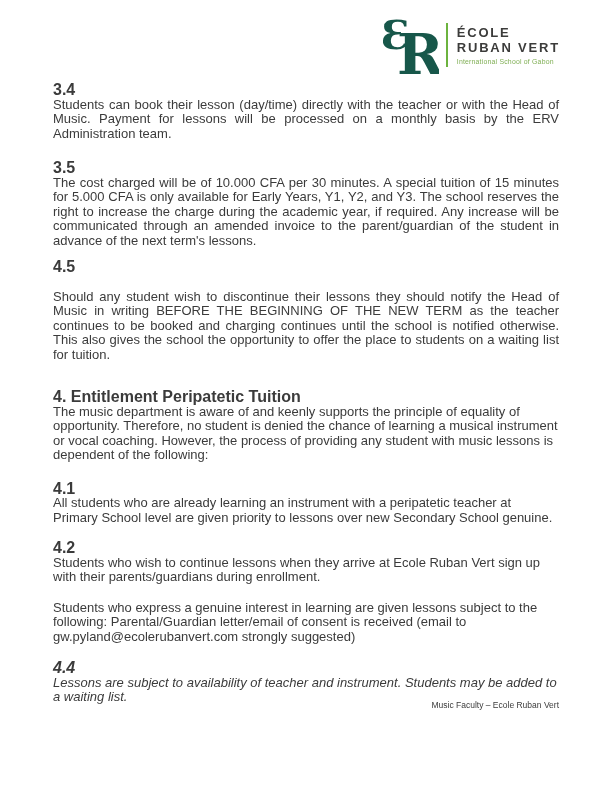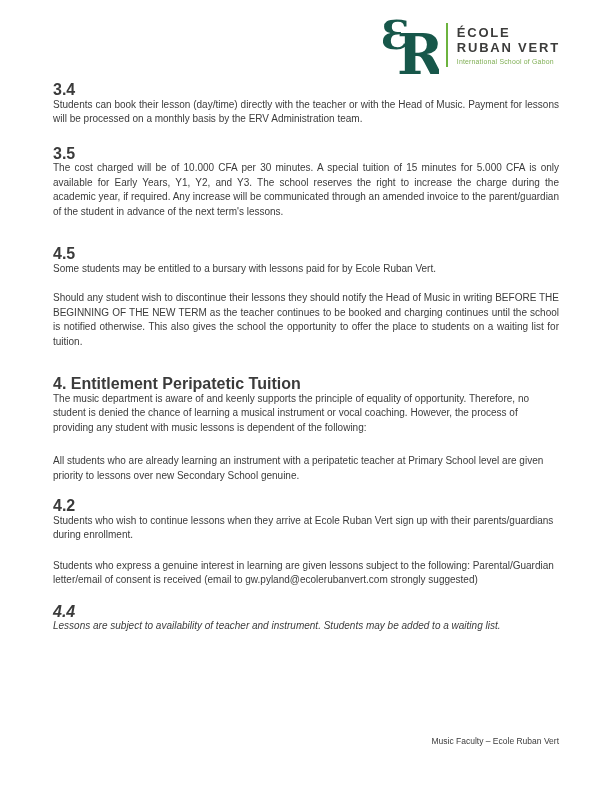--- a/index.html
+++ b/index.html
@@ -53,39 +53,39 @@
     left: 53px;
     top: 83px;
     width: 506px;
   }
   .sec-heading {
     font-weight: bold;
     font-size: 16px;
     line-height: 14.5px;
   }
   .sec-body {
-    font-size: 10px;
+    font-size: 13px;
     line-height: 14.5px;
   }
   .justify { text-align: justify; }
   .s1 { margin-bottom: 20px; }
-  .s2 { margin-bottom: 28px; }
+  .s2 { margin-bottom: 12px; }
   .s3 { margin-bottom: 15px; }
   .s4 { margin-bottom: 28px; }
   .s5 { margin-bottom: 19px; }
   .s6 { margin-bottom: 16px; }
   .s7 { margin-bottom: 16px; }
   .s8 { margin-bottom: 17px; }
   .s9 { margin-bottom: 0; font-style: italic; }
 
   
   .footer {
     position: absolute;
     right: 53px;
-    top: 736px;
+    top: 700px;
     font-size: 8.5px;
     color: #3b3b3b;
   }
 </style>
 </head>
 <body>
 
 <div class="page">
 
   <div class="logo">
@@ -110,33 +110,33 @@
       <p class="sec-body justify">Students can book their lesson (day/time) directly with the teacher or with the Head of Music. Payment for lessons will be processed on a monthly basis by the ERV Administration team.</p>
     </section>
 
     <section class="s2">
       <div class="sec-heading">3.5</div>
       <p class="sec-body justify">The cost charged will be of 10.000 CFA per 30 minutes. A special tuition of 15 minutes for 5.000 CFA is only available for Early Years, Y1, Y2, and Y3. The school reserves the right to increase the charge during the academic year, if required. Any increase will be communicated through an amended invoice to the parent/guardian of the student in advance of the next term's lessons.</p>
     </section>
 
     <section class="s3">
       <div class="sec-heading">4.5</div>
-      <p class="sec-body">Some students may be entitled to a bursary with lessons paid for by Ecole Ruban Vert.</p>
     </section>
 
     <section class="s4">
       <p class="sec-body justify">Should any student wish to discontinue their lessons they should notify the Head of Music in writing BEFORE THE BEGINNING OF THE NEW TERM as the teacher continues to be booked and charging continues until the school is notified otherwise. This also gives the school the opportunity to offer the place to students on a waiting list for tuition.</p>
     </section>
 
     <section class="s5">
       <div class="sec-heading">4. Entitlement Peripatetic Tuition</div>
       <p class="sec-body">The music department is aware of and keenly supports the principle of equality of opportunity. Therefore, no student is denied the chance of learning a musical instrument or vocal coaching. However, the process of providing any student with music lessons is dependent of the following:</p>
     </section>
 
     <section class="s6">
+      <div class="sec-heading">4.1</div>
       <p class="sec-body">All students who are already learning an instrument with a peripatetic teacher at Primary School level are given priority to lessons over new Secondary School genuine.</p>
     </section>
 
     <section class="s7">
       <div class="sec-heading">4.2</div>
       <p class="sec-body">Students who wish to continue lessons when they arrive at Ecole Ruban Vert sign up with their parents/guardians during enrollment.</p>
     </section>
 
     <section class="s8">
       <p class="sec-body">Students who express a genuine interest in learning are given lessons subject to the following: Parental/Guardian letter/email of consent is received (email to gw.pyland@ecolerubanvert.com strongly suggested)</p>

